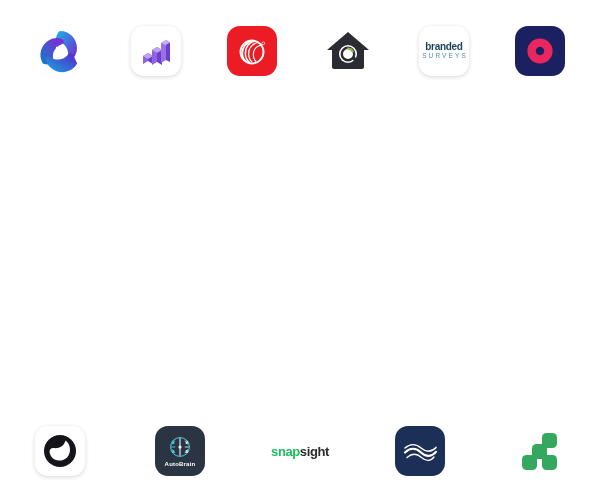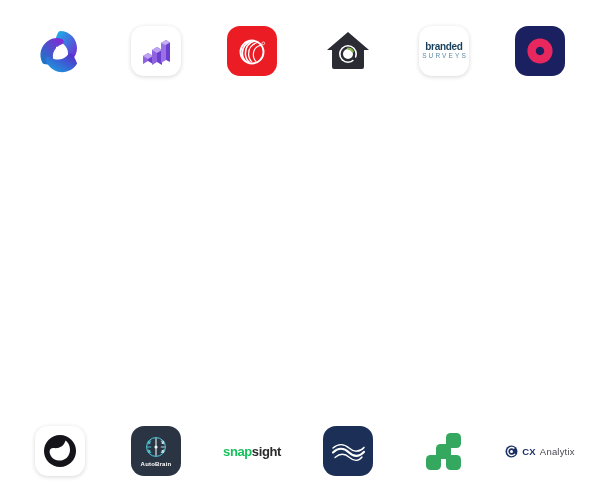--- a/index.html
+++ b/index.html
@@ -248,27 +248,16 @@
       <div class="tile" style="background:transparent">
         <svg width="46" height="46" viewBox="0 0 46 46">
           <rect x="25" y="5" width="15" height="15" rx="4.5" fill="#35a85f"></rect>
           <rect x="15" y="16" width="15" height="15" rx="4.5" fill="#35a85f"></rect>
           <rect x="5" y="27" width="15" height="15" rx="4.5" fill="#35a85f"></rect>
           <rect x="25" y="27" width="15" height="15" rx="4.5" fill="#35a85f"></rect>
         </svg>
       </div>
     </div>
 
-    <div class="logo-cell">
-      <div class="cxa">
-        <svg width="13" height="13" viewBox="0 0 13 13">
-          <circle cx="6.5" cy="6.5" r="6" fill="#1a2f66"></circle>
-          <path d="M9.4 3.5a4 4 0 1 0 .6 5.3" fill="none" stroke="#ffffff" stroke-width="1.3"></path>
-          <circle cx="6.5" cy="6.5" r="1.5" fill="#ffffff"></circle>
-        </svg>
-        <span class="cxa-cx">CX</span>
-        <span class="cxa-an">Analytix</span>
-      </div>
-    </div>
 
   </div>
 
 </div>
 
 </body></html>

